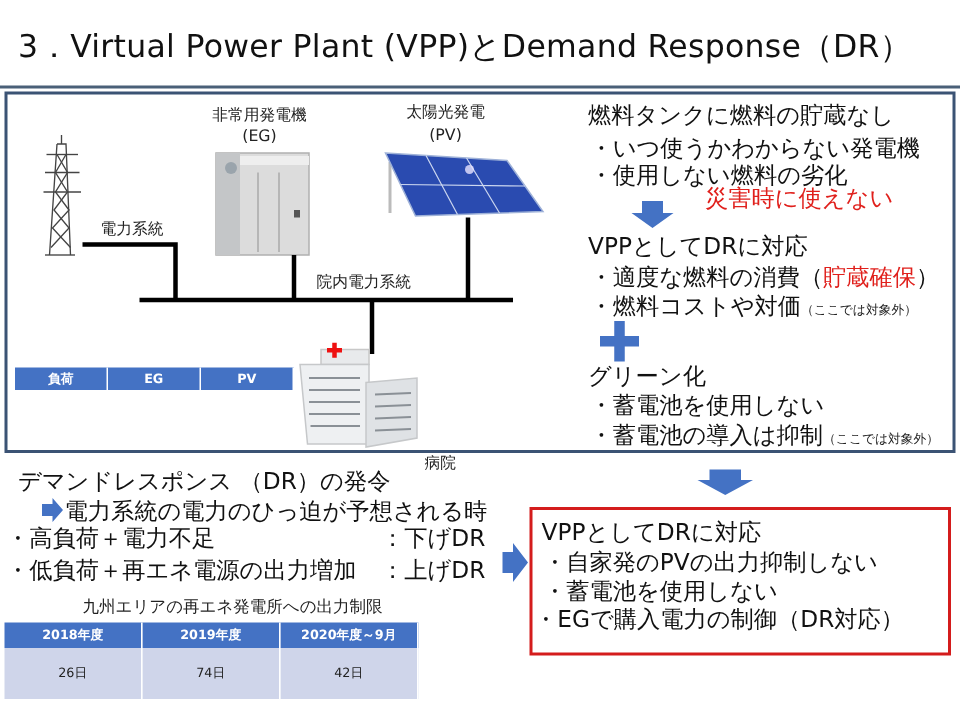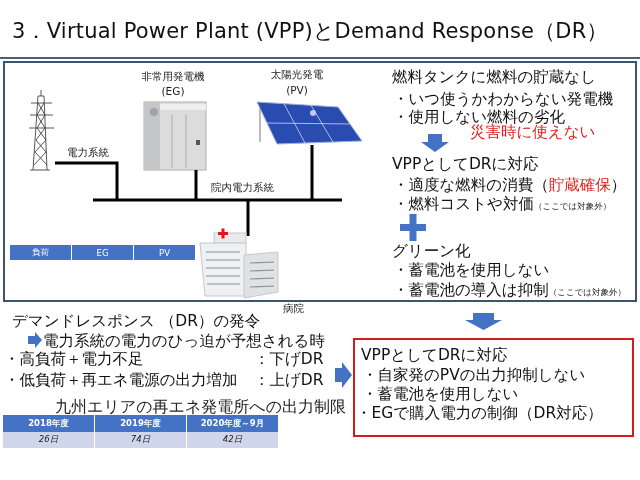--- a/index.html
+++ b/index.html
@@ -7,31 +7,31 @@
          font-family:"DejaVu Sans","Liberation Sans",sans-serif; color:#111; }
   .abs { position:absolute; white-space:nowrap; }
   .title { left:12px; top:17px; font-size:21px; color:#111; letter-spacing:0.2px; }
   .title-rule { left:0; top:57px; width:640px; height:2px; background:#4a6078; }
   .frame { left:3px; top:61px; width:630px; height:237px; border:2px solid #3b5374; }
   svg.diagram { position:absolute; left:0; top:0; }
   .lbl { font-size:10.5px; color:#222; }
   .lbl-c { text-align:center; }
   .cap-table { left:10px; top:245px; border-collapse:collapse; font-size:8.5px; }
   .cap-table td, .cap-table th { width:61px; text-align:center; padding:0; height:15px; border-right:1px solid #fff; }
-  .cap-table th { background:#4472c4; color:#fff; font-weight:normal; }
+  .cap-table th { background:#4472c4; color:#fff; font-weight:bold; }
   .cap-table td { background:#cfd5ea; color:#222; }
   .h16 { font-size:15.5px; }
   .ul { text-decoration-thickness:1.5px; text-underline-offset:2px; }
   .red { color:#e0201c; }
   .note { font-size:8.5px; color:#222; }
-  .small-title { left:55px; top:397px; font-size:16px; color:#222; }
+  .small-title { left:55px; top:397px; font-size:11px; color:#222; }
   .cur-table { left:3px; top:415px; border-collapse:collapse; font-size:8.5px; }
   .cur-table th, .cur-table td { width:91px; text-align:center; padding:0; border-right:1px solid #fff; }
   .cur-table th { background:#4472c4; color:#fff; height:17px; font-weight:bold; }
-  .cur-table td { background:#cfd5ea; color:#222; height:16px;font-style:italic; }
+  .cur-table td { background:#cfd5ea; color:#222; height:34px; }
   .red-box { left:353px; top:338px; width:277px; height:95px; border:2px solid #d41c1c; }
 </style>
 </head>
 <body>
 
 <div class="abs title">3．Virtual Power Plant (VPP)とDemand Response（DR）</div>
 <div class="abs title-rule"></div>
 
 <div class="abs frame"></div>
 

